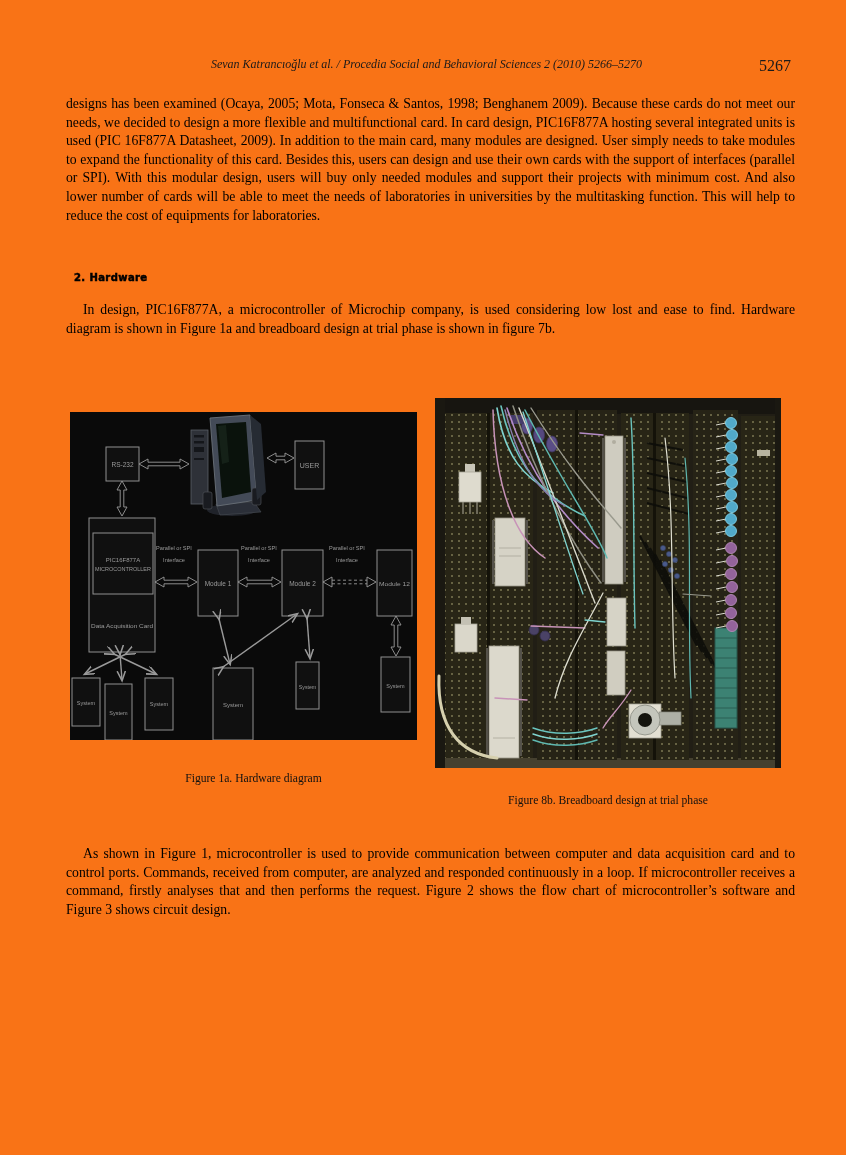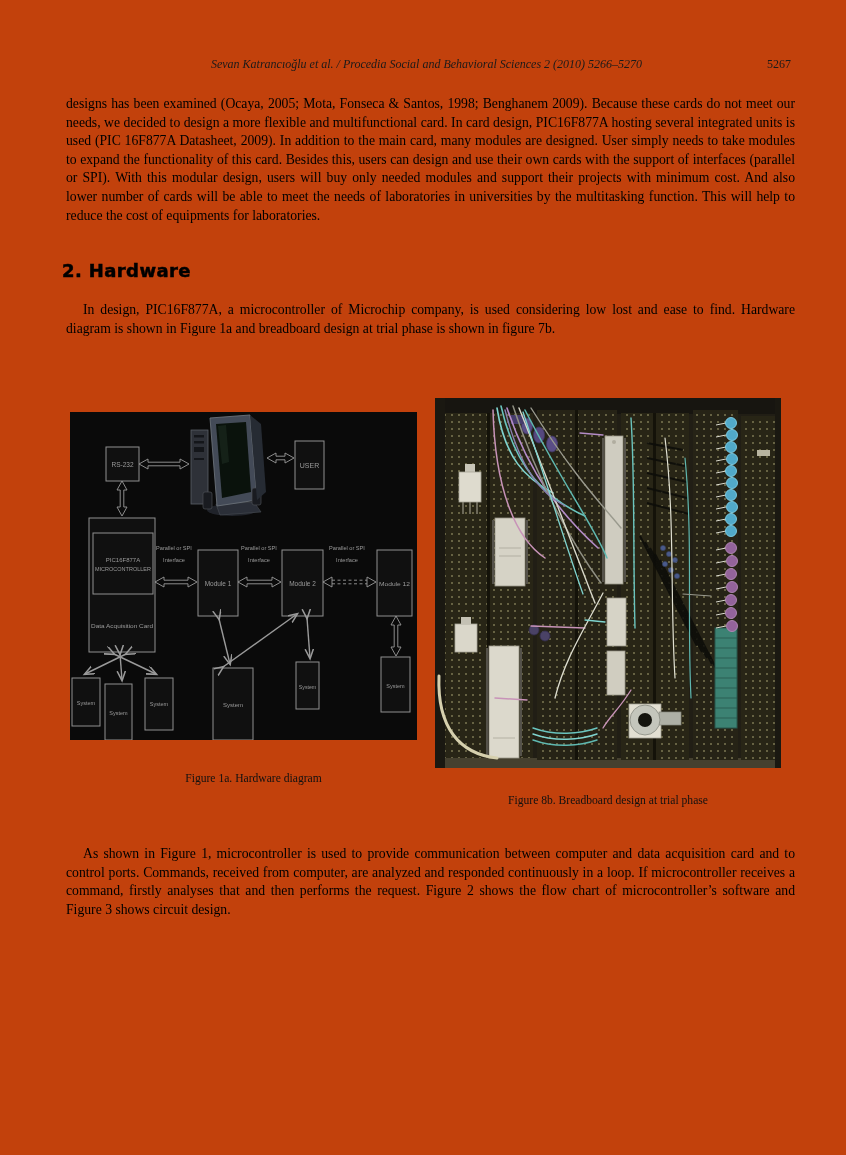--- a/index.html
+++ b/index.html
@@ -1,38 +1,38 @@
 <!DOCTYPE html>
 <html><head>
 <meta charset="utf-8">
 <style>
   html,body { margin:0; padding:0; background:#ffffff; }
   .page {
-    position:relative; width:846px; height:1155px; background:#c2410c;
+    position:relative; width:846px; height:1155px; background:#f97316;
     font-family:"Liberation Serif", serif; color:#000; overflow:hidden;
   }
   .running-head {
     position:absolute; top:57px; left:62px; width:729px;
     font-size:12px; font-style:italic; text-align:center; color:#1a1a1a;
   }
   .page-number {
     position:absolute; top:57px; left:741px; width:50px;
-    font-size:12px; font-style:normal; text-align:right; color:#1a1a1a;
+    font-size:16px; font-style:normal; text-align:right; color:#1a1a1a;
   }
   .para {
     position:absolute; left:66px; width:729px; margin:0;
     font-size:13.7px; line-height:18.6px; text-align:justify;
   }
   .para-1 { top:95px; }
   .para-2 { top:301px; text-indent:17px; }
   .para-3 { top:845px; text-indent:17px; }
   .section-heading {
-    position:absolute; left:62px; top:260px; margin:0;
+    position:absolute; left:62px; top:260px; margin:12px;
     font-family:"DejaVu Sans", sans-serif; font-weight:bold;
-    font-size:18px; letter-spacing:0.4px; color:#000;
+    font-size:10px; letter-spacing:0.4px; color:#000;
     -webkit-text-stroke:0.5px #000;
   }
   .fig1a { position:absolute; left:70px; top:412px; width:347px; height:328px; }
   .fig1b { position:absolute; left:435px; top:398px; width:346px; height:370px; }
   .caption { position:absolute; font-size:11.6px; color:#111; text-align:center; }
   .cap-1a { left:80px;  top:772px; width:347px; }
   .cap-1b { left:435px; top:794px; width:346px; }
   svg text { font-family:"Liberation Sans", sans-serif; }
 </style>
 </head>

